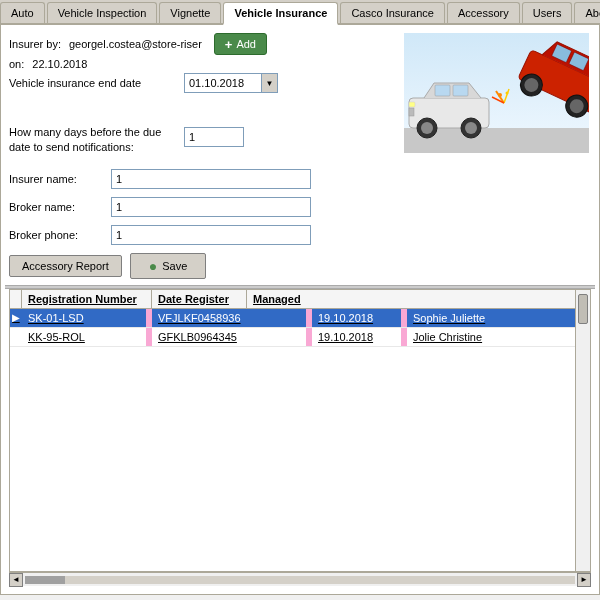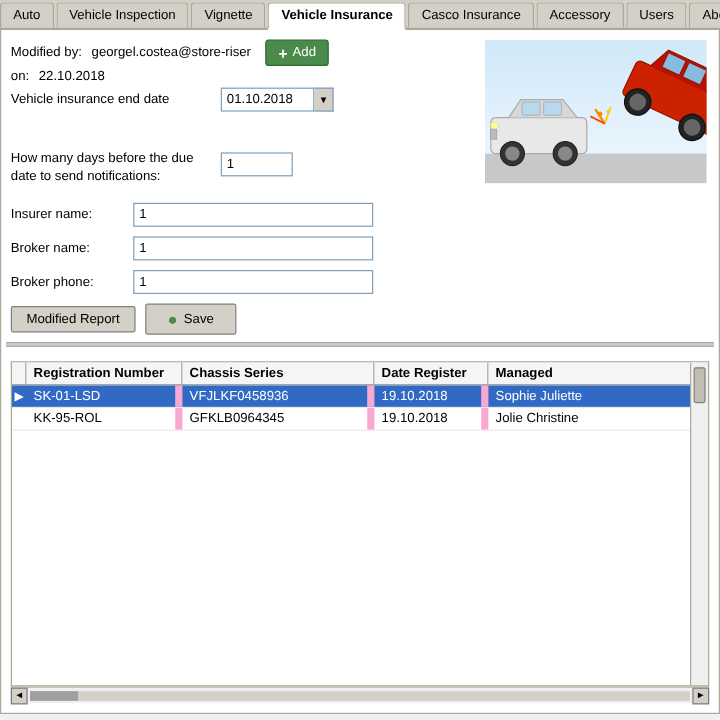--- a/index.html
+++ b/index.html
@@ -343,21 +343,21 @@
   <div class="tab">Users</div>
   <div class="tab">About</div>
 </div>
 
 <div class="main">
 
   <div class="form-area">
     <div class="form-left">
 
       <div class="modified-row">
-        <span class="form-label-inline">Modified by:</span>
+        <span class="form-label-inline">Insurer by:</span>
         <span style="font-size:11px; margin-right:8px;">georgel.costea@store-riser</span>
         <button class="add-btn">
           <span style="font-size:13px; font-weight:bold;">+</span>
           <span>Add</span>
         </button>
       </div>
 
       <div class="modified-row">
         <span class="form-label-inline">on:</span>
         <span style="font-size:11px;">22.10.2018</span>
@@ -387,21 +387,21 @@
         <span class="insurer-label">Broker name:</span>
         <input class="form-input long-input" type="text" value="1" style="">
       </div>
 
       <div class="insurer-row">
         <span class="insurer-label">Broker phone:</span>
         <input class="form-input long-input" type="text" value="1" style="">
       </div>
 
       <div class="buttons-row">
-        <button class="report-btn">Modified Report</button>
+        <button class="report-btn">Accessory Report</button>
         <button class="save-btn">
           <span style="color:#4a8a4a; font-size:14px;">●</span>
           <span>Save</span>
         </button>
       </div>
 
     </div>
 
     <div class="form-right">
       <div class="car-image">
@@ -461,26 +461,25 @@
             <circle cx="-4" cy="-8" r="2" fill="#ff8800"></circle>
             <circle cx="3" cy="-10" r="1.5" fill="#ffcc00"></circle>
           </g>
         </svg>
       </div>
     </div>
   </div>
 
   <div style="height:4px; background:#ccc; margin: 0 -4px; border-top:1px solid #aaa; border-bottom:1px solid #aaa;"></div>
 
-  <div class="table-container" style="margin-top:12px;">
+  <div class="table-container" style="margin-top:0;text-decoration:underline;">
 
     <div class="table-header">
       <div style="width:12px; flex-shrink:0; border-right:1px solid #aca899;"></div>
       <div class="th th-reg">Registration Number</div>
-      <div class="th th-chassis">Chassis Series</div>
       <div class="th th-date">Date Register</div>
       <div class="th th-managed">Managed</div>
       <div class="th-sort">▲</div>
     </div>
 
     <div class="table-body">
 
       <div class="table-row selected">
         <div class="row-indicator">▶</div>
         <div class="td td-reg">SK-01-LSD</div>

